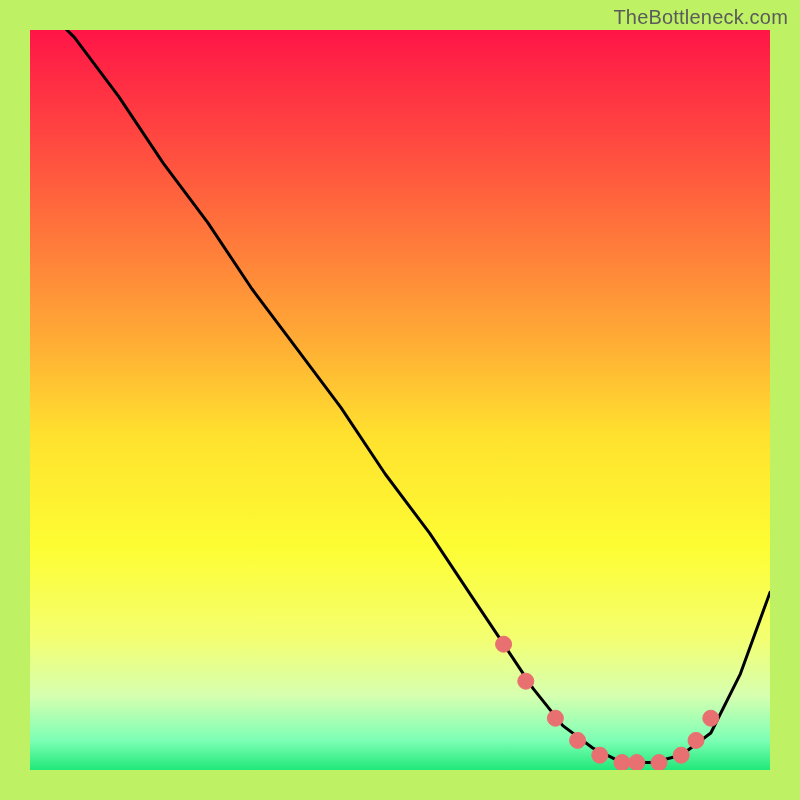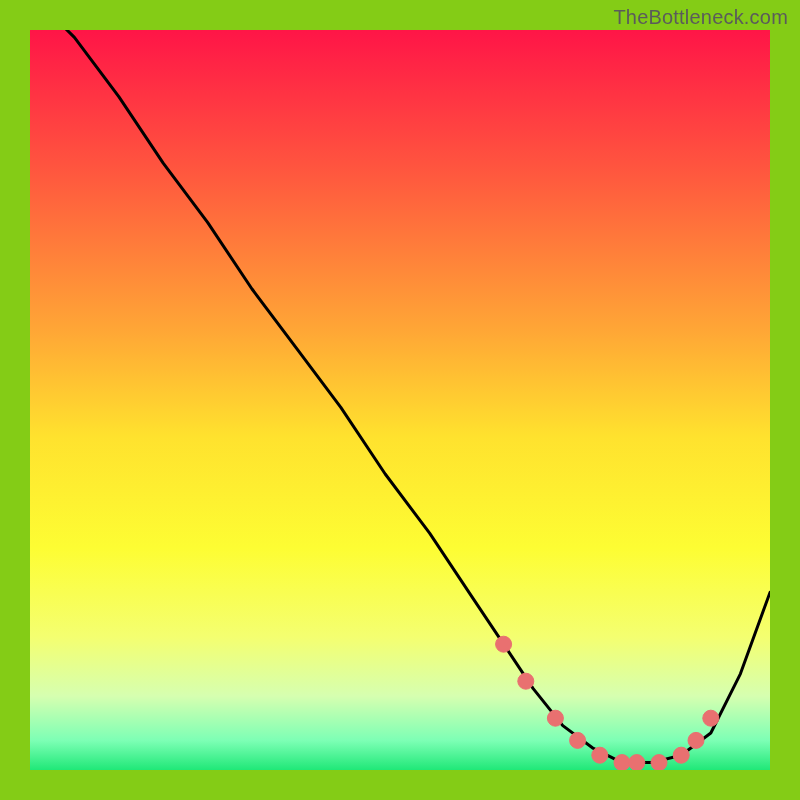--- a/index.html
+++ b/index.html
@@ -8,21 +8,21 @@
     background: #000;
     width: 800px;
     height: 800px;
     overflow: hidden;
     font-family: Arial, Helvetica, sans-serif;
   }
   .stage {
     position: relative;
     width: 800px;
     height: 800px;
-    background: #84cc16;
+    background: #bef264;
   }
   .watermark {
     position: absolute;
     top: 6px;
     right: 12px;
     color: #5b5b5b;
     font-size: 20px;
     font-weight: 500;
     letter-spacing: 0.2px;
     z-index: 10;

